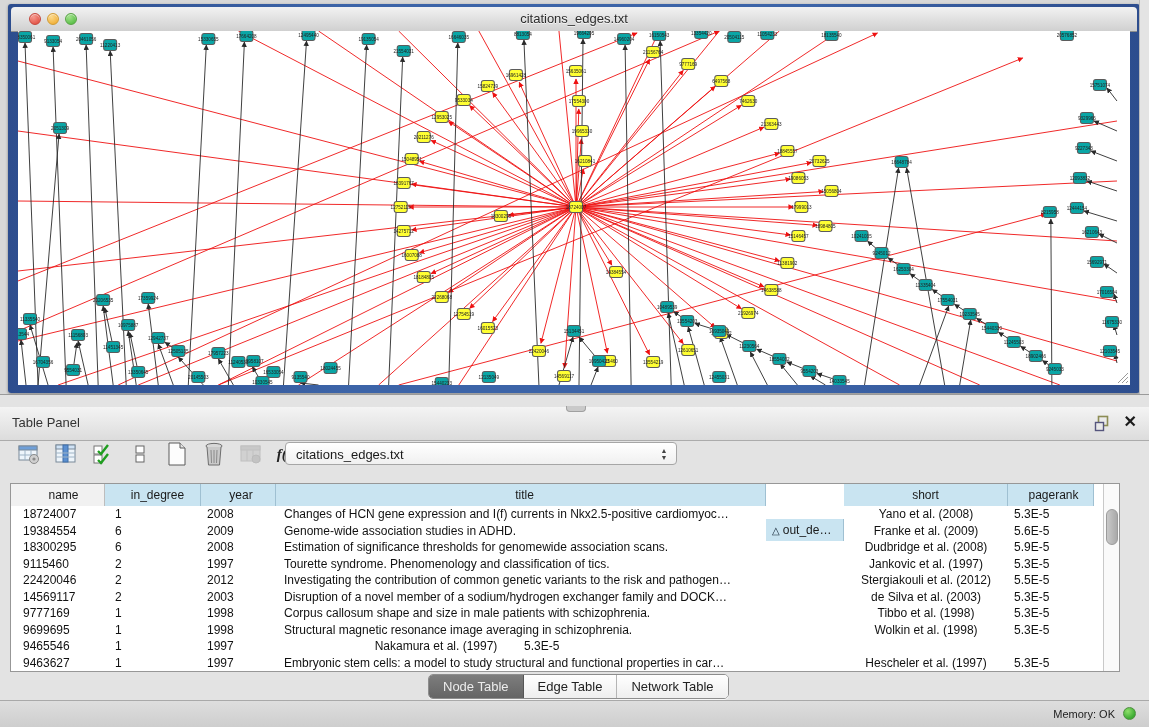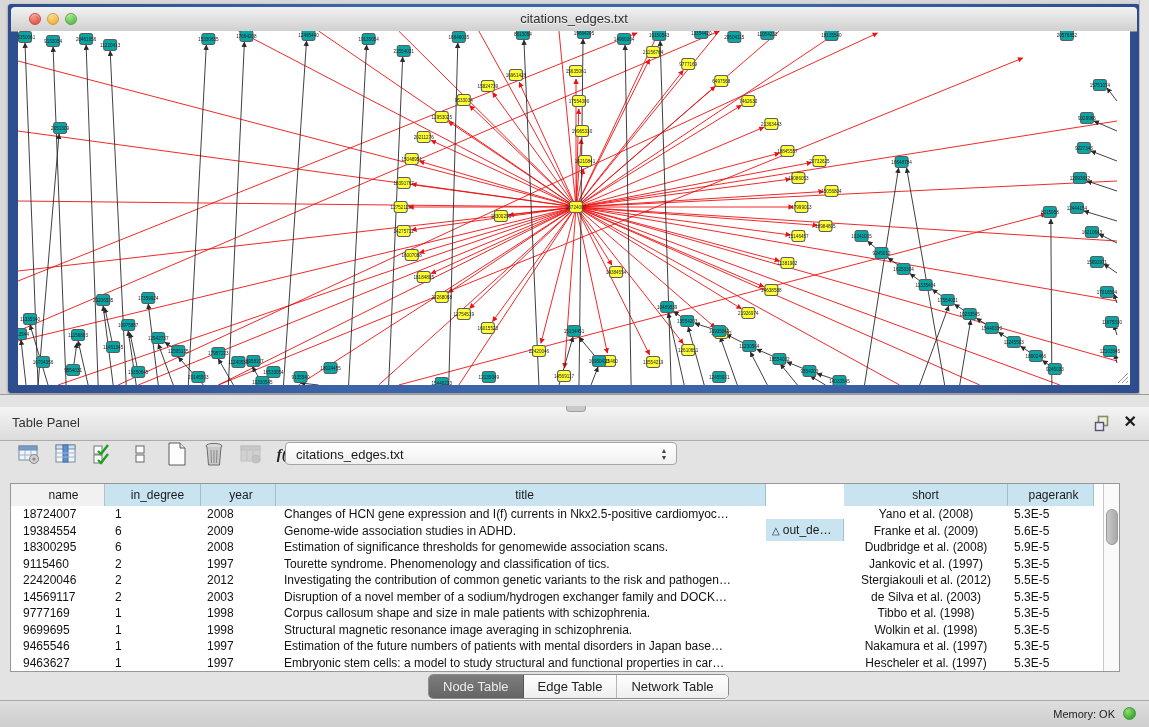--- a/index.html
+++ b/index.html
@@ -640,21 +640,20 @@
           <div class="td c-year">1998</div>
           <div class="td c-title">Structural magnetic resonance image averaging in schizophrenia.</div>
           <div class="td c-out">0</div>
           <div class="td c-short">Wolkin et al. (1998)</div>
           <div class="td c-page">5.3E-5</div>
         </div>
         <div class="tr">
           <div class="td c-name">9465546</div>
           <div class="td c-in">1</div>
           <div class="td c-year">1997</div>
-          <div class="td c-title">Estimation of the future numbers of patients with mental disorders in Japan base…</div>
           <div class="td c-out">0</div>
           <div class="td c-short">Nakamura et al. (1997)</div>
           <div class="td c-page">5.3E-5</div>
         </div>
         <div class="tr">
           <div class="td c-name">9463627</div>
           <div class="td c-in">1</div>
           <div class="td c-year">1997</div>
           <div class="td c-title">Embryonic stem cells: a model to study structural and functional properties in car…</div>
           <div class="td c-out">0</div>

